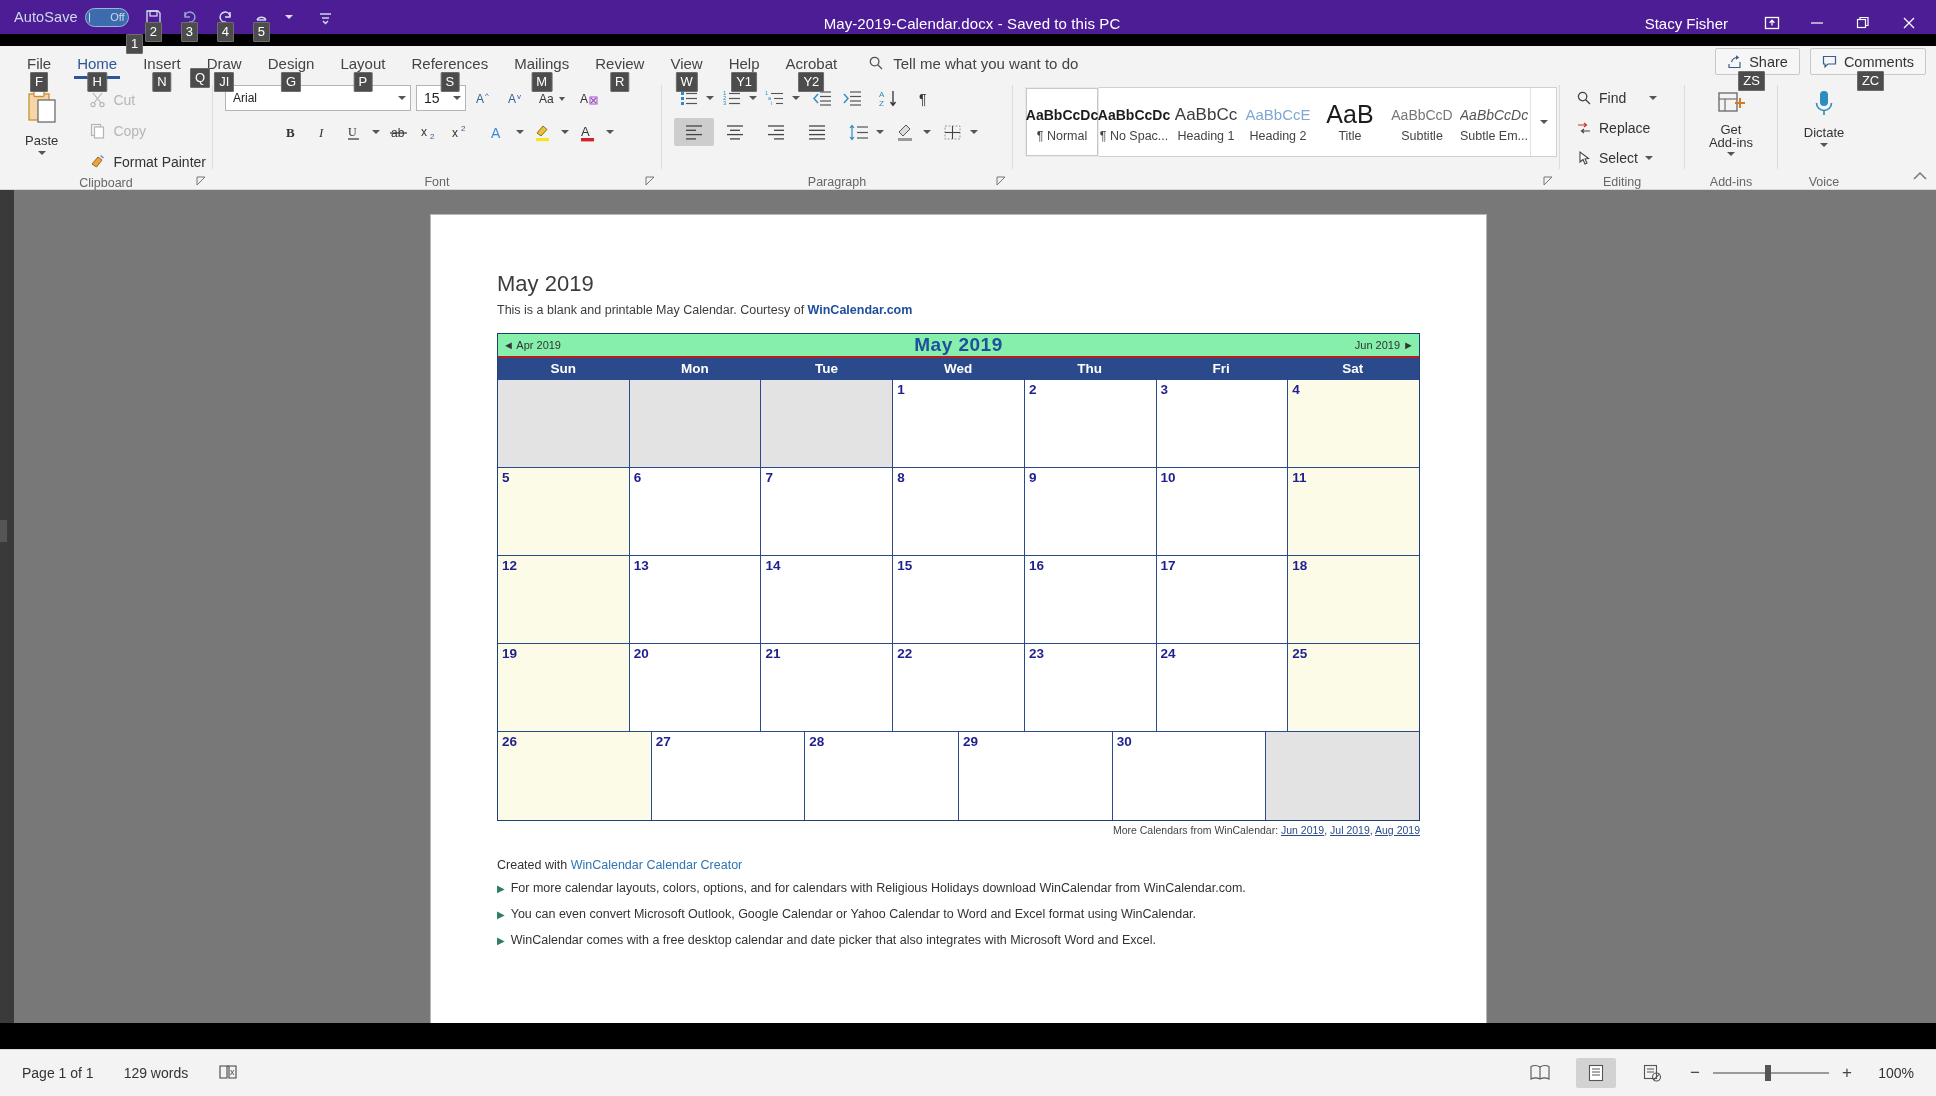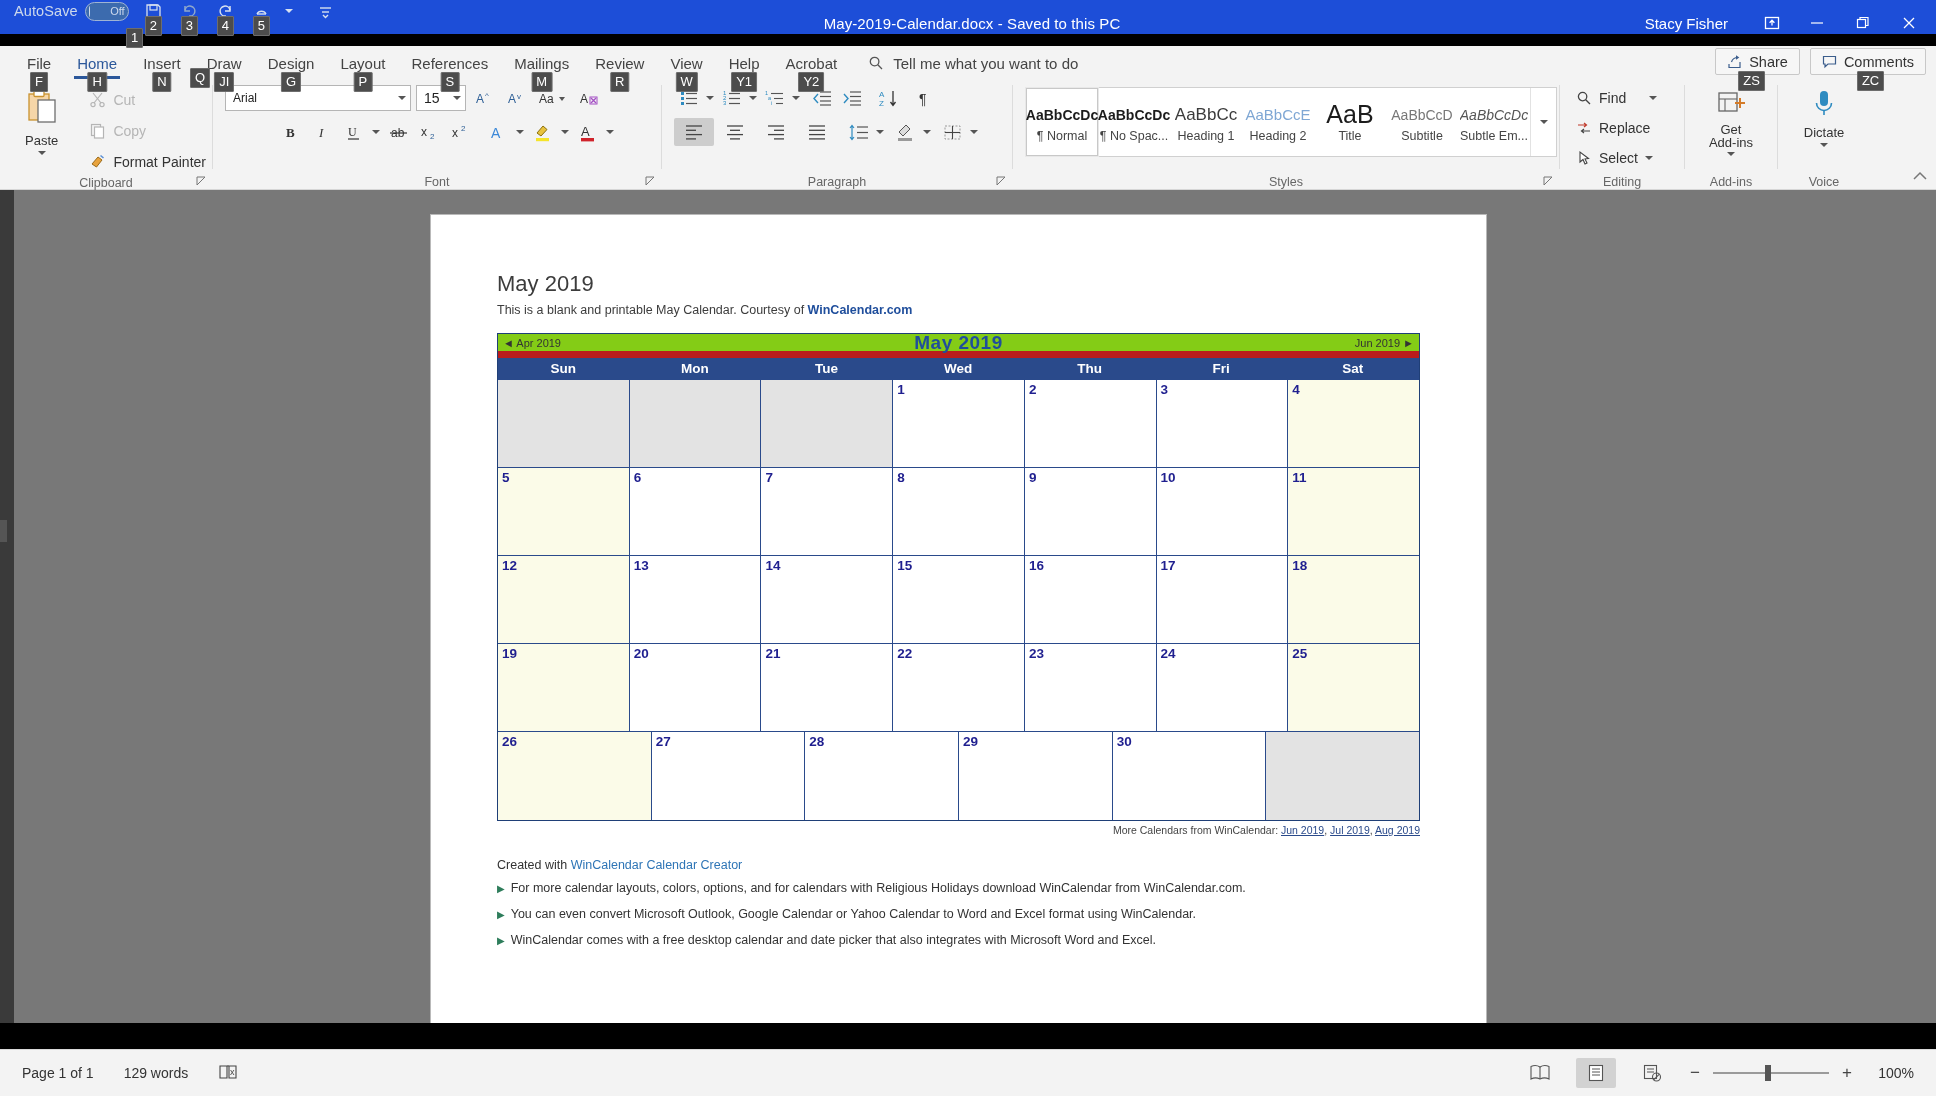--- a/index.html
+++ b/index.html
@@ -7,22 +7,22 @@
     width: 1936px; height: 1096px;
     background: #000;
     font-family: "Liberation Sans", sans-serif;
     overflow: hidden;
   }
   #app { position: relative; width: 1936px; height: 1096px; background:#000; }
 
   
   .titlebar {
     position: absolute; left: 0; top: 0; width: 1936px; height: 34px;
-    background: #1d4ed8;
-    display: flex; align-items: flex-end;
+    background: #4c1d95;
+    display: flex; align-items: center;
   }
   .qat { display: flex; align-items: center; gap: 2px; padding-left: 14px; height: 46px; }
   .autosave-wrap { display: flex; align-items: center; gap: 7px; margin-right: 6px; position: relative; }
   .autosave-label { color: #cdd9ec; font-size: 14.5px; letter-spacing: .1px; }
   .toggle {
     width: 44px; height: 19px; border-radius: 10px;
     border: 1px solid #9fb4d4; background: #3c6bae;
     display: flex; align-items: center; padding: 0 3px; gap: 20px;
   }
   .toggle .knob { width: 11px; height: 11px; border-radius: 50%; background: #cdd9ec; }
@@ -175,21 +175,21 @@
     position: absolute; left: 431px; top: 25px; width: 1055px; height: 812px;
     background: #ffffff; box-shadow: 0 0 0 1px #b9b9b9;
   }
   .page-inner { position: absolute; left: 66px; top: 56px; width: 923px; }
 
   .cal-title { font-size: 22px; color: #3c3c3c; font-family: "Liberation Sans", sans-serif; font-weight: 400; }
   .cal-sub { font-size: 12.5px; color: #3c3c3c; margin-top: 6px; }
   .cal-sub .link { color: #1f4e9c; font-weight: bold; }
 
   .caltable { margin-top: 16px; width: 923px; border: 1px solid #1f3f77; border-collapse: collapse; }
-  .navrow { display: flex; align-items: center; height: 24px; background: #84cc16; position: relative; border-bottom: 7px solid #b91c1c;}
+  .navrow { display: flex; align-items: center; height: 24px; background: #86efac; position: relative; border-bottom: 2px solid #b91c1c;}
   .navprev { position: absolute; left: 5px; font-size: 11px; color: #333; }
   .navnext { position: absolute; right: 5px; font-size: 11px; color: #333; }
   .navtitle { flex:1; text-align: center; font-size: 19px; font-weight: bold; color: #1f4e9c; letter-spacing: .5px; }
 
   .dowrow { display: flex; background: #2a4a8b; }
   .dow {
     flex: 1; text-align: center; color: #fff; font-size: 13.5px; font-weight: bold;
     padding: 3px 0 4px 0; border-right: 1px solid #2a4a8b;
   }
   .weekrow { display: flex; }
@@ -737,21 +737,20 @@
           </div>
           <div class="style-item">
             <span class="style-preview sp-em">AaBbCcDc</span>
             <span class="style-name">Subtle Em...</span>
           </div>
           <div class="gallery-more">
             <div class="caret-dn" style="border-top-color:#555;"></div>
           </div>
         </div>
       </div>
-      <div class="group-label">Styles</div>
       <svg class="dlg-launch" viewBox="0 0 12 12">
         <path d="M1 1 H9 M1 1 V9 M1 9 L9 1" stroke="#777" stroke-width="1" fill="none"></path>
       </svg>
     </div>
     <div class="group-sep"></div>
 
     <div class="group" style="width:124px;">
       <div class="group-body" style="flex-direction:column; gap:3px; padding-left:10px;">
         <div class="smallbtn">
           <svg width="16" height="16" viewBox="0 0 16 16">

